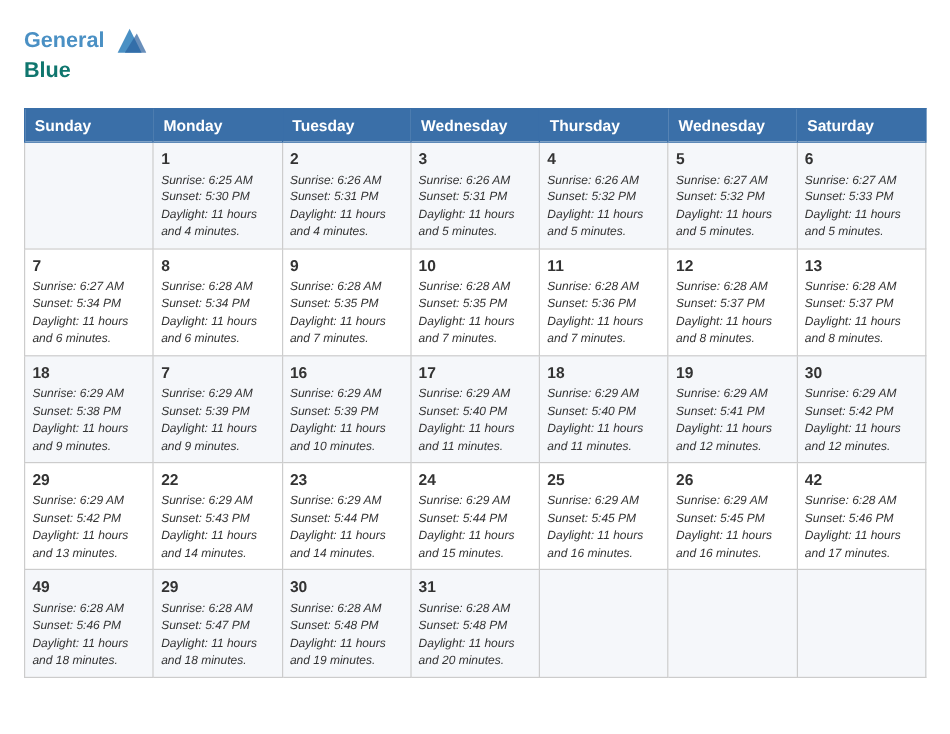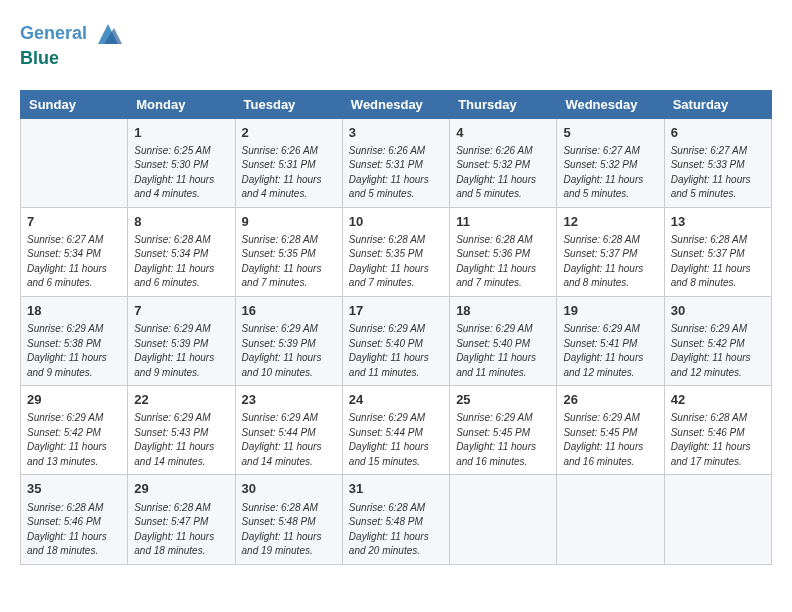--- a/index.html
+++ b/index.html
@@ -233,21 +233,21 @@
           <span class="day-number">26</span>
           <div class="day-info">Sunrise: 6:29 AM<br>Sunset: 5:45 PM<br>Daylight: 11 hours and 16 minutes.</div>
         </td>
         <td>
           <span class="day-number">42</span>
           <div class="day-info">Sunrise: 6:28 AM<br>Sunset: 5:46 PM<br>Daylight: 11 hours and 17 minutes.</div>
         </td>
       </tr>
       <tr>
         <td>
-          <span class="day-number">35</span>
+          <span class="day-number">49</span>
           <div class="day-info">Sunrise: 6:28 AM<br>Sunset: 5:46 PM<br>Daylight: 11 hours and 18 minutes.</div>
         </td>
         <td>
           <span class="day-number">29</span>
           <div class="day-info">Sunrise: 6:28 AM<br>Sunset: 5:47 PM<br>Daylight: 11 hours and 18 minutes.</div>
         </td>
         <td>
           <span class="day-number">30</span>
           <div class="day-info">Sunrise: 6:28 AM<br>Sunset: 5:48 PM<br>Daylight: 11 hours and 19 minutes.</div>
         </td>

